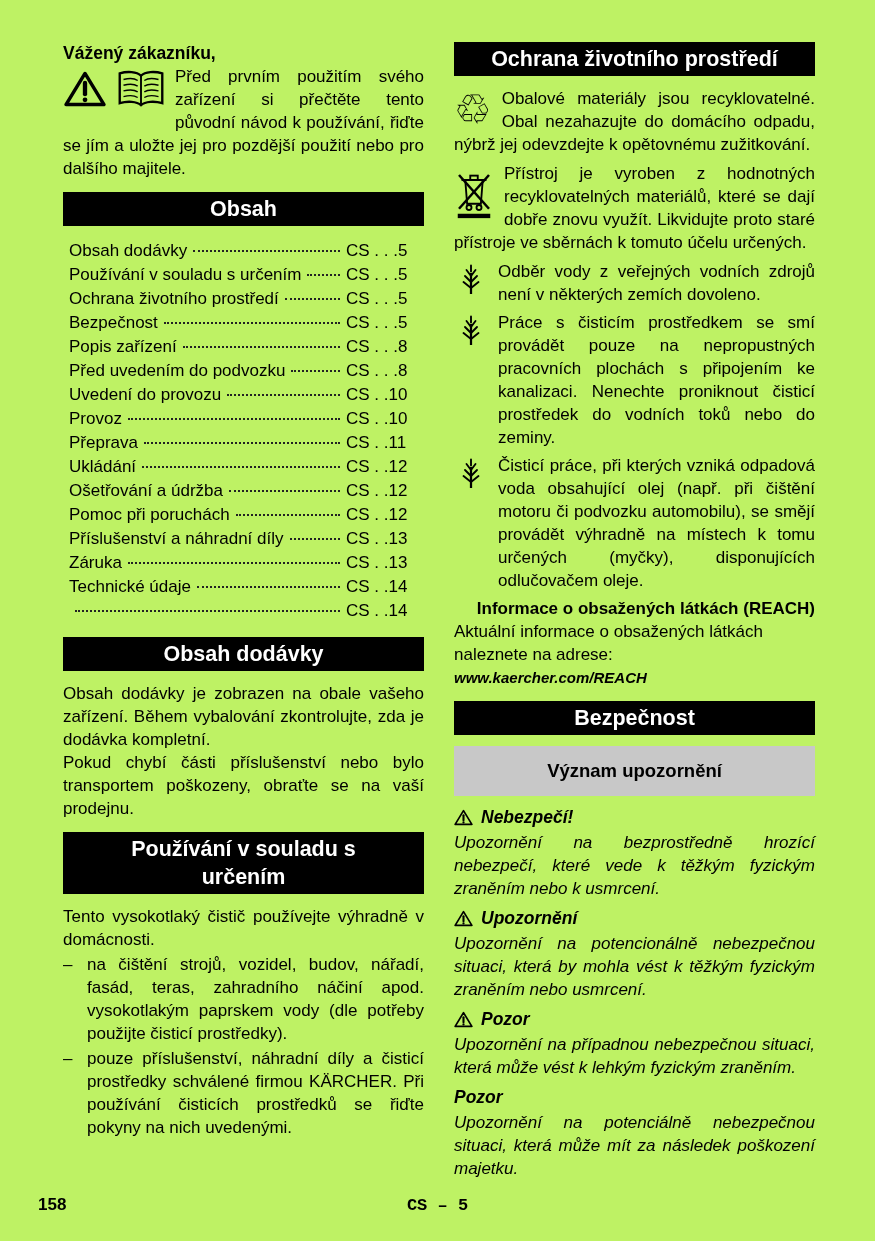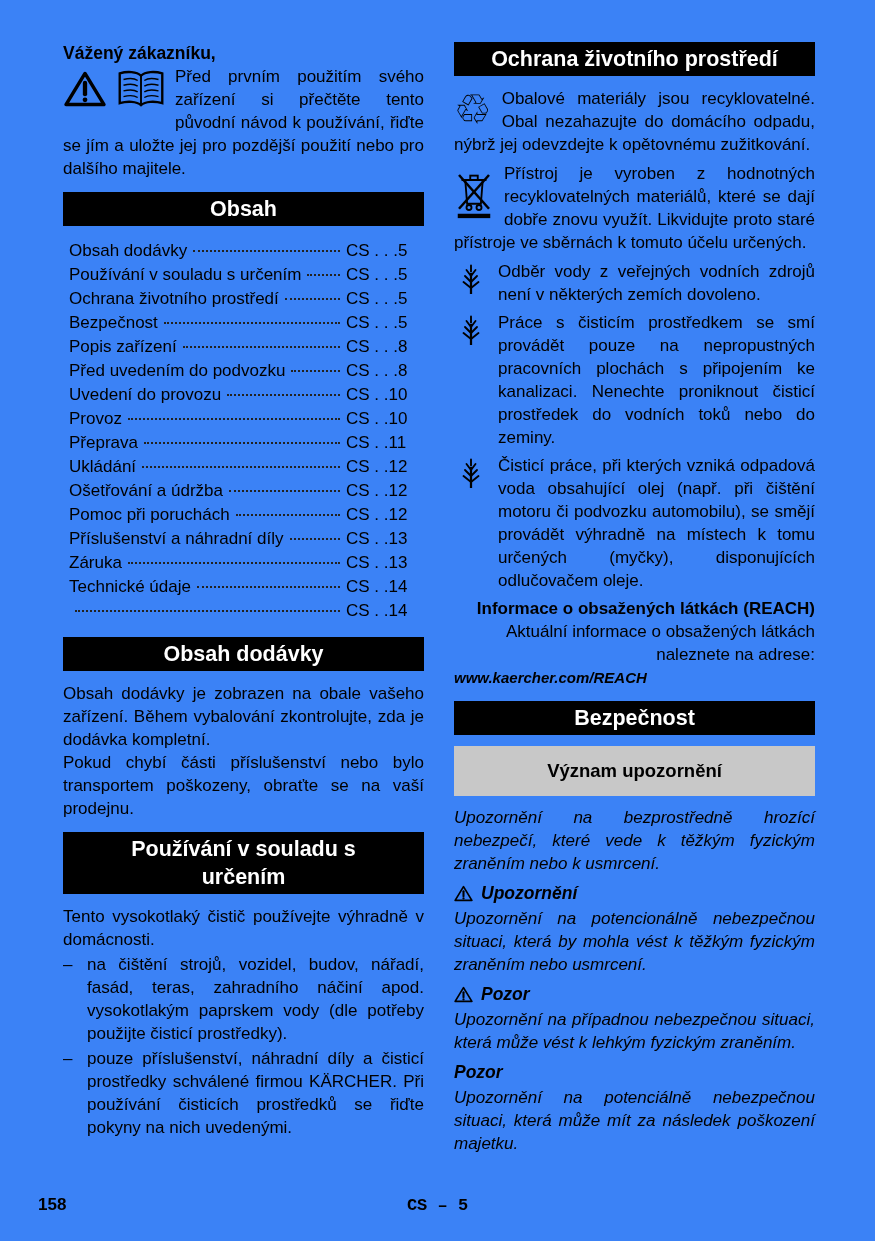--- a/index.html
+++ b/index.html
@@ -1,21 +1,21 @@
 <!DOCTYPE html>
 <html><head>
 <meta charset="utf-8">
 <style>
   * { margin:0; padding:0; box-sizing:border-box; }
   html, body { background:#ffffff; }
   body { width:875px; }
   .page {
     position:relative;
     width:875px; height:1241px;
-    background:#3b82f6;
+    background:#bef264;
     color:#000;
     font-family:"Liberation Sans", "DejaVu Sans", sans-serif;
     overflow:hidden;
   }
   .columns { display:flex; gap:30px; padding:42px 60px 0 63px; }
   .col { width:361px; flex:none; }
 
   p, .body-text { font-size:17px; line-height:23px; text-align:justify; }
   .greeting { font-weight:bold; font-size:17.5px; line-height:23px; }
 
@@ -249,49 +249,57 @@
         <span class="eco-icon-col">
           <svg class="tree-svg" viewBox="0 0 40 44">
             <path d="M20 42 V14" stroke="#000" stroke-width="3" fill="none"></path>
             <path d="M20 34 L10 26 M20 34 L30 26 M20 26 L12 18 M20 26 L28 18 M20 18 L14 10 M20 18 L26 10 M20 12 L20 4" stroke="#000" stroke-width="2.5" stroke-linecap="round" fill="none"></path>
           </svg>
         </span>
         <p class="eco-text">Čisticí práce, při kterých vzniká odpadová voda obsahující olej (např. při čištění motoru či podvozku automobilu), se smějí provádět výhradně na místech k tomu určených (myčky), disponujících odlučovačem oleje.</p>
       </div>
 
       <div class="reach-head">Informace o obsažených látkách (REACH)</div>
-      <p style="text-align:right;">Aktuální informace o obsažených látkách naleznete na adrese:</p>
+      <p style="text-align:left;">Aktuální informace o obsažených látkách naleznete na adrese:</p>
       <div class="reach-url">www.kaercher.com/REACH</div>
 
       <div class="bar">Bezpečnost</div>
       <div class="graybar">Význam upozornění</div>
-
-      <div class="warning-block">
-        <p class="warning-text">Upozornění na bezprostředně hrozící nebezpečí, které vede k těžkým fyzickým zraněním nebo k usmrcení.</p>
-      </div>
 
       <div class="warning-block">
         <div class="warning-head">
           <svg class="tri-sm" viewBox="0 0 100 88">
             <path d="M50 8 L94 80 L6 80 Z" fill="none" stroke="#000" stroke-width="9" stroke-linejoin="round"></path>
             <path d="M50 32 L50 58" stroke="#000" stroke-width="11" stroke-linecap="round"></path>
             <circle cx="50" cy="70" r="6" fill="#000"></circle>
           </svg>
-          <span class="warning-title">Upozornění</span>
-        </div>
-        <p class="warning-text">Upozornění na potencionálně nebezpečnou situaci, která by mohla vést k těžkým fyzickým zraněním nebo usmrcení.</p>
+          <span class="warning-title">Nebezpečí!</span>
+        </div>
+        <p class="warning-text">Upozornění na bezprostředně hrozící nebezpečí, které vede k těžkým fyzickým zraněním nebo k usmrcení.</p>
       </div>
 
       <div class="warning-block">
         <div class="warning-head">
           <svg class="tri-sm" viewBox="0 0 100 88">
             <path d="M50 8 L94 80 L6 80 Z" fill="none" stroke="#000" stroke-width="9" stroke-linejoin="round"></path>
             <path d="M50 32 L50 58" stroke="#000" stroke-width="11" stroke-linecap="round"></path>
             <circle cx="50" cy="70" r="6" fill="#000"></circle>
           </svg>
+          <span class="warning-title">Upozornění</span>
+        </div>
+        <p class="warning-text">Upozornění na potencionálně nebezpečnou situaci, která by mohla vést k těžkým fyzickým zraněním nebo usmrcení.</p>
+      </div>
+
+      <div class="warning-block">
+        <div class="warning-head">
+          <svg class="tri-sm" viewBox="0 0 100 88">
+            <path d="M50 8 L94 80 L6 80 Z" fill="none" stroke="#000" stroke-width="9" stroke-linejoin="round"></path>
+            <path d="M50 32 L50 58" stroke="#000" stroke-width="11" stroke-linecap="round"></path>
+            <circle cx="50" cy="70" r="6" fill="#000"></circle>
+          </svg>
           <span class="warning-title">Pozor</span>
         </div>
         <p class="warning-text">Upozornění na případnou nebezpečnou situaci, která může vést k lehkým fyzickým zraněním.</p>
       </div>
 
       <div class="warning-block">
         <div class="warning-head">
           <span class="warning-title">Pozor</span>
         </div>
         <p class="warning-text">Upozornění na potenciálně nebezpečnou situaci, která může mít za následek poškození majetku.</p>

